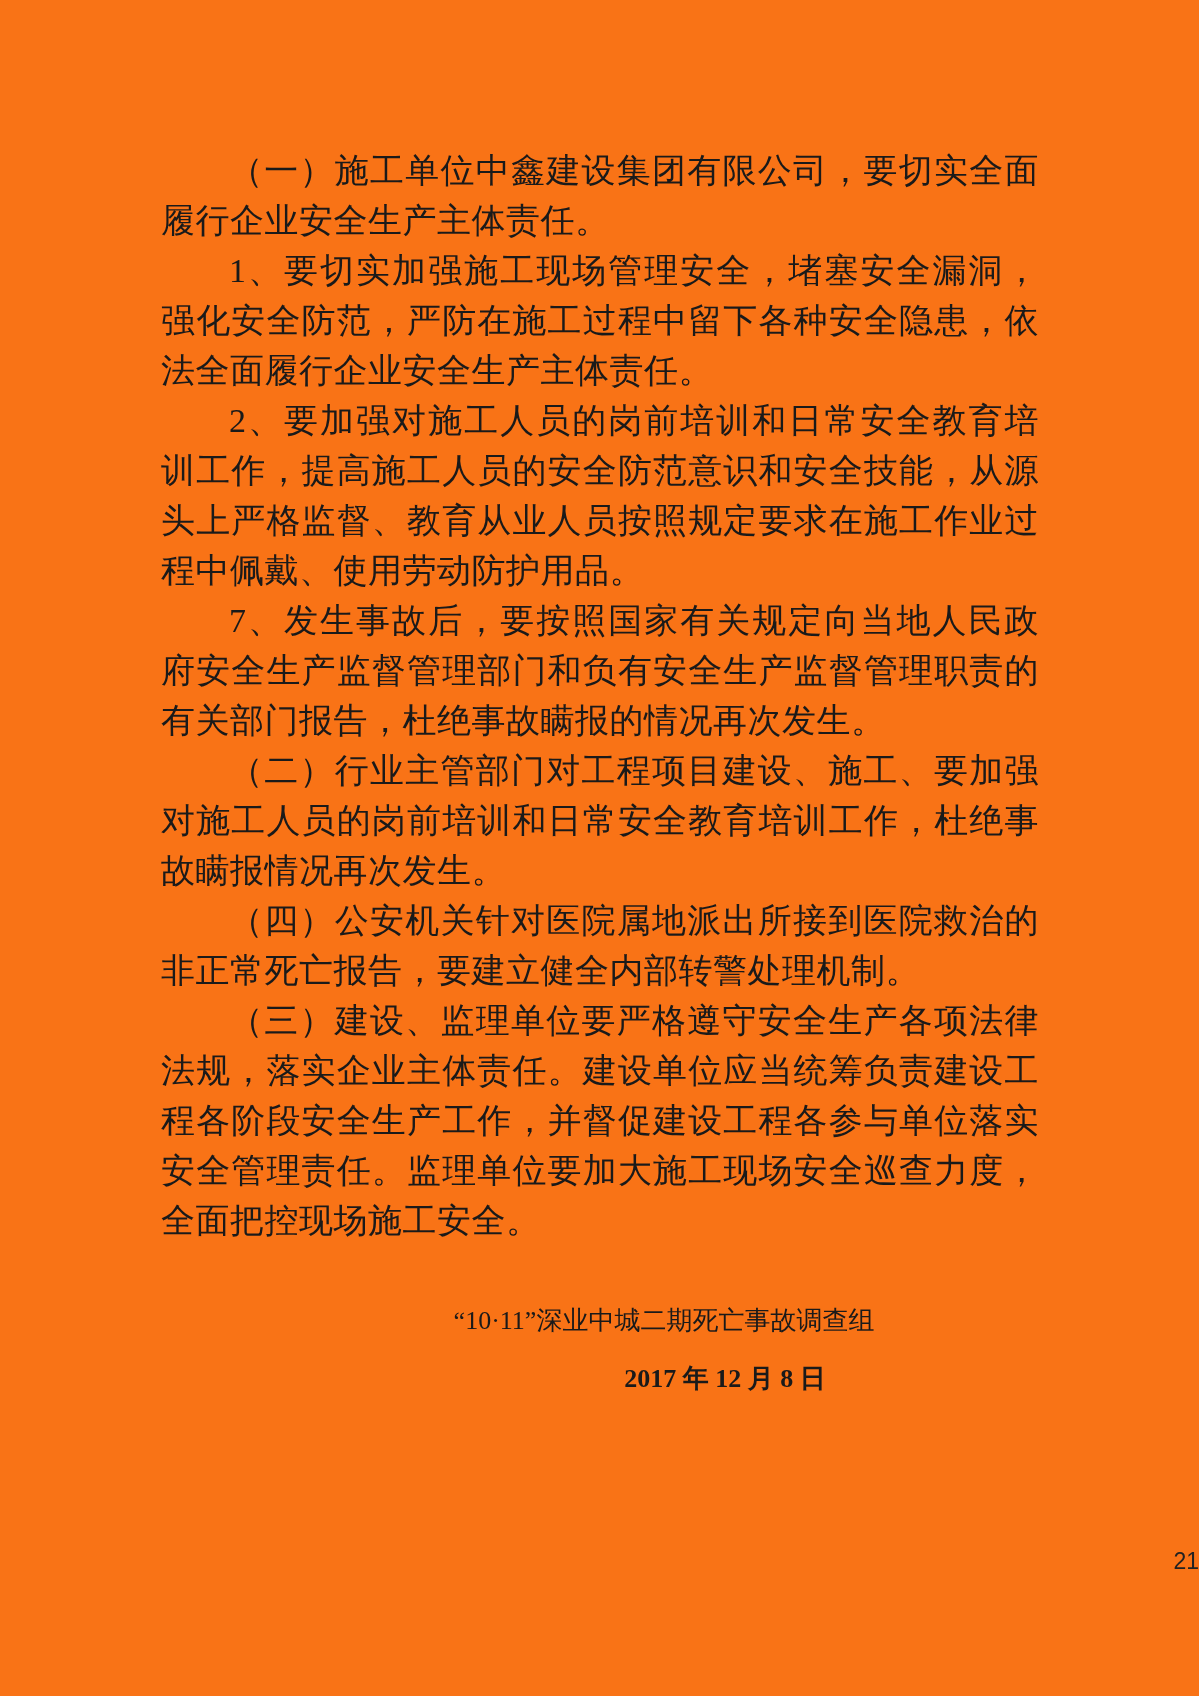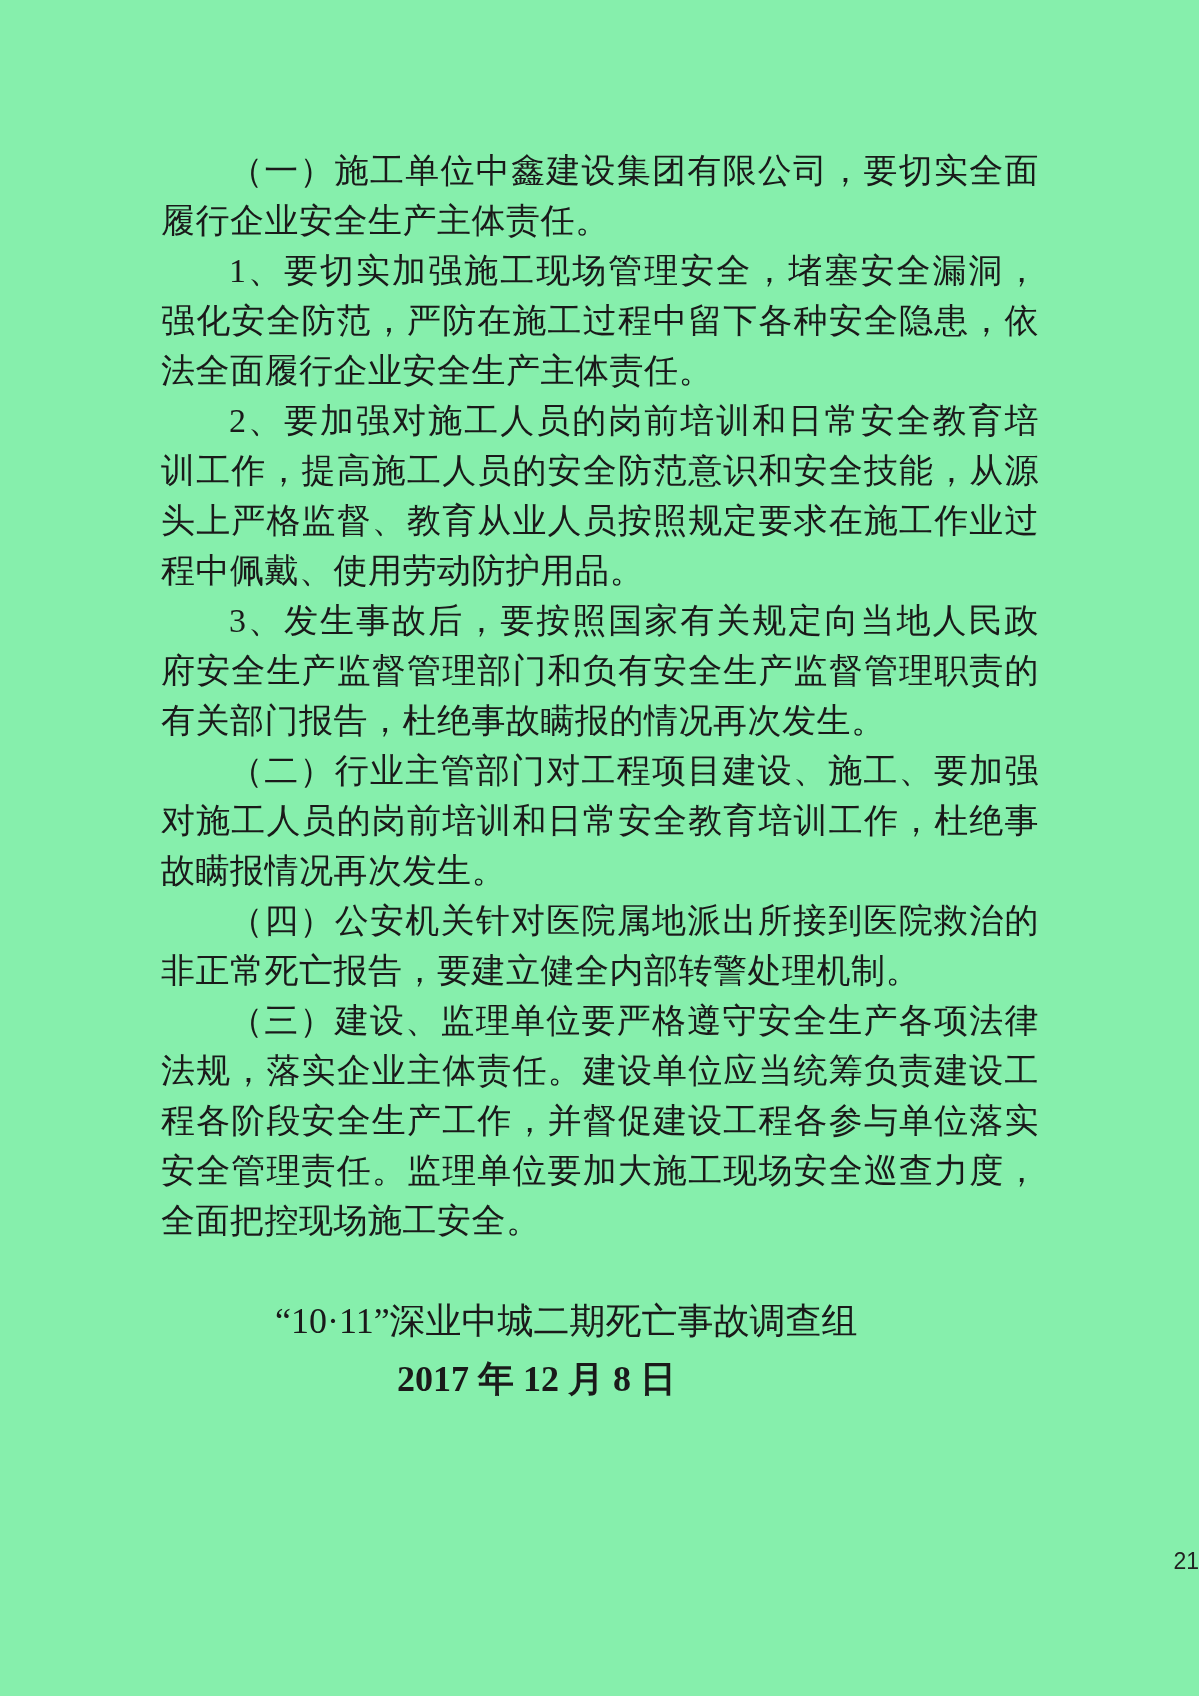--- a/index.html
+++ b/index.html
@@ -11,46 +11,46 @@
     width: 1199px;
     height: 1696px;
     position: relative;
     font-family: "Liberation Serif", serif;
     color: #1a1a1a;
     overflow: hidden;
   }
   .page {
     position: absolute;
     inset: 0;
-    background: #86efac;
+    background: #f97316;
     padding-left: 44px;
   }
   .doc-body {
     position: absolute;
     left: 161px;
     top: 146px;
     width: 878px;
     font-size: 34px;
     line-height: 50px;
     text-align: justify;
   }
   .para {
     margin: 0;
     padding: 0;
     text-indent: 2em;
     letter-spacing: 0.5px;
   }
   .signature-block {
     position: absolute;
-    left: 147px;
+    left: 161px;
     top: 1296px;
     width: 878px;
-    font-size: 36px;
+    font-size: 26px;
     line-height: 50px;
-    text-align: left;
+    text-align: center;
   }
   .signature {
     margin: 0 0 0 128px;
     white-space: nowrap;
   }
   .date {
     margin: 8px 0 0 250px;
     white-space: nowrap;
     font-weight: bold;
   }
@@ -67,21 +67,21 @@
 </style>
 </head>
 <body>
 
 <div class="page">
 
   <main class="doc-body">
       <p class="para">（一）施工单位中鑫建设集团有限公司，要切实全面履行企业安全生产主体责任。</p>
       <p class="para">1、要切实加强施工现场管理安全，堵塞安全漏洞，强化安全防范，严防在施工过程中留下各种安全隐患，依法全面履行企业安全生产主体责任。</p>
       <p class="para">2、要加强对施工人员的岗前培训和日常安全教育培训工作，提高施工人员的安全防范意识和安全技能，从源头上严格监督、教育从业人员按照规定要求在施工作业过程中佩戴、使用劳动防护用品。</p>
-      <p class="para">3、发生事故后，要按照国家有关规定向当地人民政府安全生产监督管理部门和负有安全生产监督管理职责的有关部门报告，杜绝事故瞒报的情况再次发生。</p>
+      <p class="para">7、发生事故后，要按照国家有关规定向当地人民政府安全生产监督管理部门和负有安全生产监督管理职责的有关部门报告，杜绝事故瞒报的情况再次发生。</p>
       <p class="para">（二）行业主管部门对工程项目建设、施工、要加强对施工人员的岗前培训和日常安全教育培训工作，杜绝事故瞒报情况再次发生。</p>
       <p class="para">（四）公安机关针对医院属地派出所接到医院救治的非正常死亡报告，要建立健全内部转警处理机制。</p>
       <p class="para">（三）建设、监理单位要严格遵守安全生产各项法律法规，落实企业主体责任。建设单位应当统筹负责建设工程各阶段安全生产工作，并督促建设工程各参与单位落实安全管理责任。监理单位要加大施工现场安全巡查力度，全面把控现场施工安全。</p>
     </main>
 
   <div class="signature-block">
     <p class="signature">“10·11”深业中城二期死亡事故调查组</p>
     <p class="date">2017 年 12 月 8 日</p>
   </div>
 

